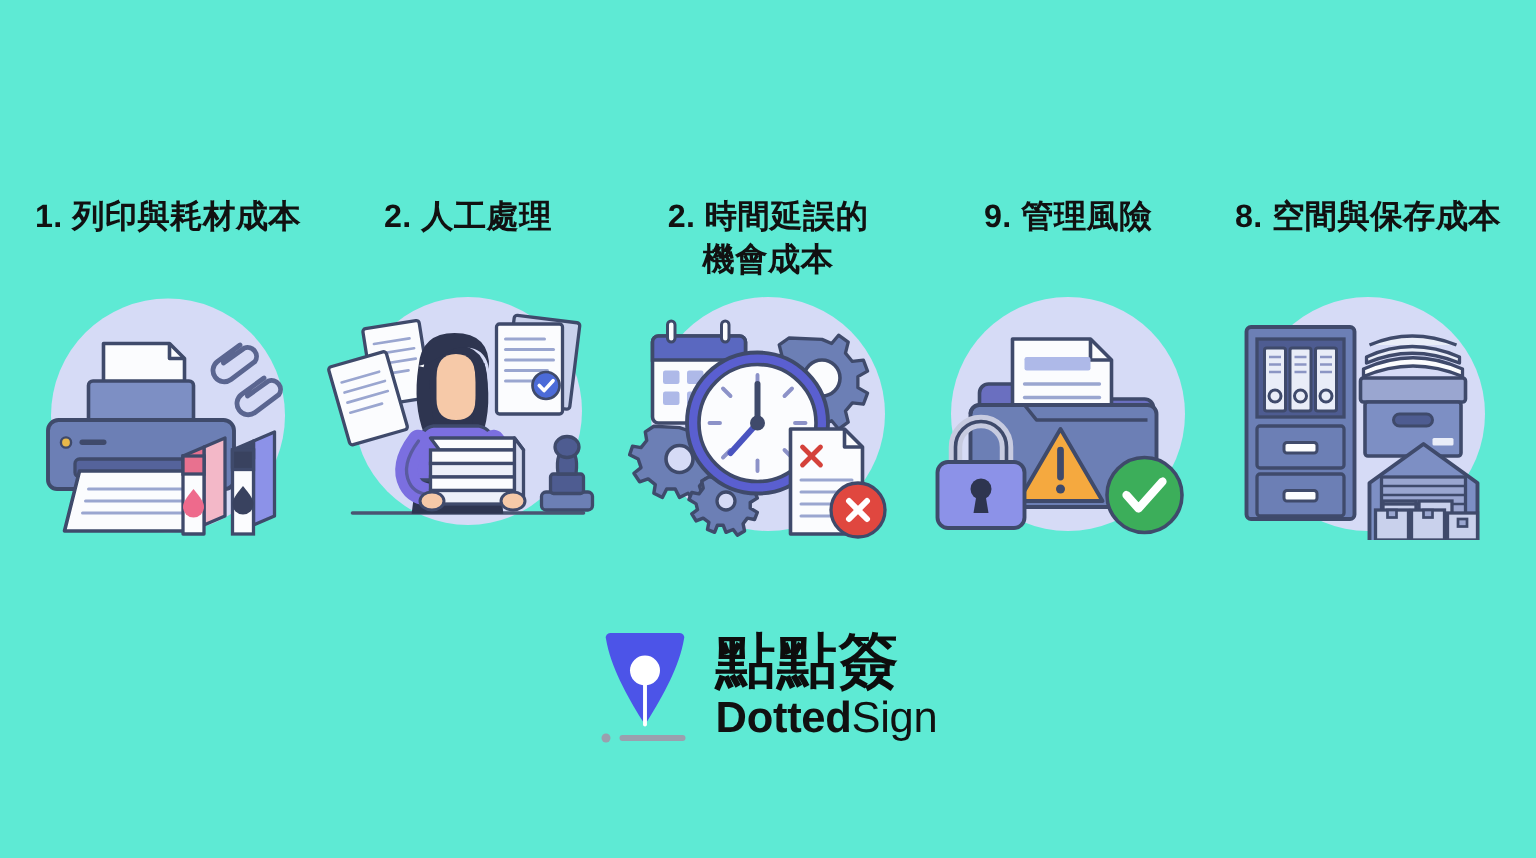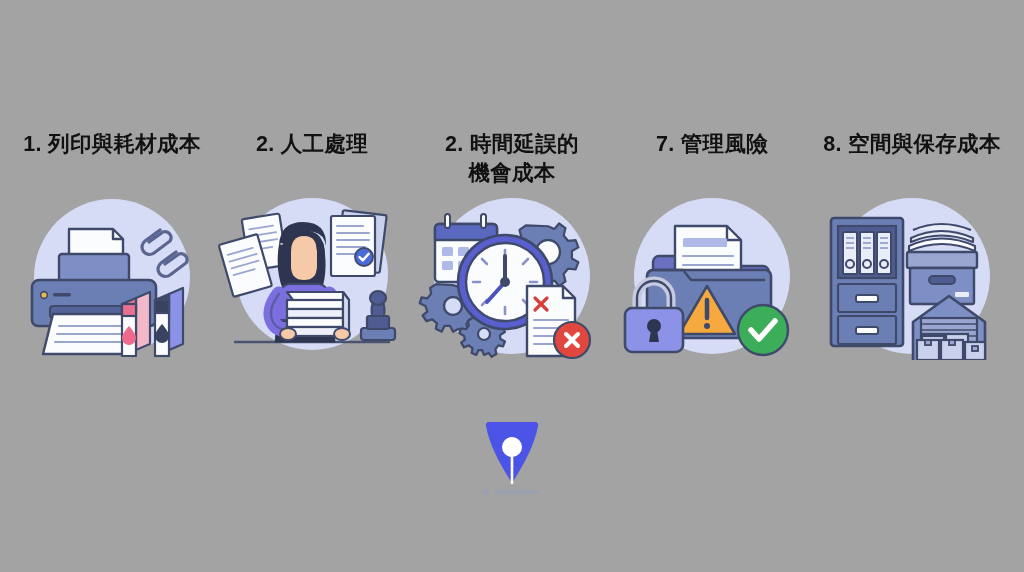--- a/index.html
+++ b/index.html
@@ -10,21 +10,21 @@
   body {
     width: 1024px;
     height: 572px;
     overflow: hidden;
     font-family: "Liberation Sans", "DejaVu Sans", sans-serif;
     position: relative;
   }
   .canvas {
     position: absolute;
     inset: 0;
-    background: #a3a3a3;
+    background: #5eead4;
   }
 
   
   .columns {
     position: absolute;
     top: 130px;
     left: 14px;
     width: 996px;
     display: flex;
     flex-direction: row;
@@ -293,21 +293,21 @@
           <circle cx="155" cy="146" r="18" fill="#E0473F" stroke="#3F4A6B" stroke-width="2.2"></circle>
           <g stroke="#ffffff" stroke-width="4" stroke-linecap="round">
             <line x1="149" y1="140" x2="161" y2="152"></line>
             <line x1="161" y1="140" x2="149" y2="152"></line>
           </g>
         </svg>
       </div>
     </div>
 
     <div class="column">
-      <div class="col-title">7. 管理風險</div>
+      <div class="col-title">9. 管理風險</div>
       <div class="icon-wrap">
         <svg width="190" height="166" viewBox="0 0 190 166">
           <circle cx="95" cy="82" r="78" fill="#D6DBF6"></circle>
 
           <path d="M42 62 h40 l8 10 h56 a6 6 0 0 1 6 6 v58 H36 V68 a6 6 0 0 1 6 -6 Z" fill="#6A6FC0" stroke="#3F4A6B" stroke-width="2.4" stroke-linejoin="round"></path>
 
           <path d="M58 32 h52 l14 14 v60 H58 Z" fill="#FBFCFE" stroke="#3F4A6B" stroke-width="2.4" stroke-linejoin="round"></path>
           <path d="M110 32 v14 h14" fill="none" stroke="#3F4A6B" stroke-width="2.4" stroke-linejoin="round"></path>
           <rect x="66" y="44" width="44" height="9" rx="1.5" fill="#AEB9E8"></rect>
           <g stroke="#9AA6D0" stroke-width="2.2" stroke-linecap="round">
@@ -410,15 +410,19 @@
   <div class="logo-block">
     <span class="logo-mark">
       <svg width="62" height="84" viewBox="0 0 62 84">
         <path d="M8 6 h46 a3 3 0 0 1 3 4 c-3 18 -14 38 -24 54 c-1 2 -3 2 -4 0 C19 48 8 28 5 10 a3 3 0 0 1 3 -4 Z" fill="#4C54E8"></path>
         <circle cx="31" cy="31" r="10" fill="#ffffff"></circle>
         <path d="M31 33 v34" stroke="#ffffff" stroke-width="2.6" stroke-linecap="round"></path>
         <rect x="14" y="74" width="44" height="4" rx="2" fill="#9AA0AE"></rect>
         <circle cx="5" cy="76" r="3" fill="#9AA0AE"></circle>
       </svg>
     </span>
+    <span class="logo-text">
+      <span class="logo-cn">點點簽</span>
+      <span class="logo-en"><span class="b">Dotted</span><span class="l">Sign</span></span>
+    </span>
   </div>
 
 </div>
 
 </body></html>

